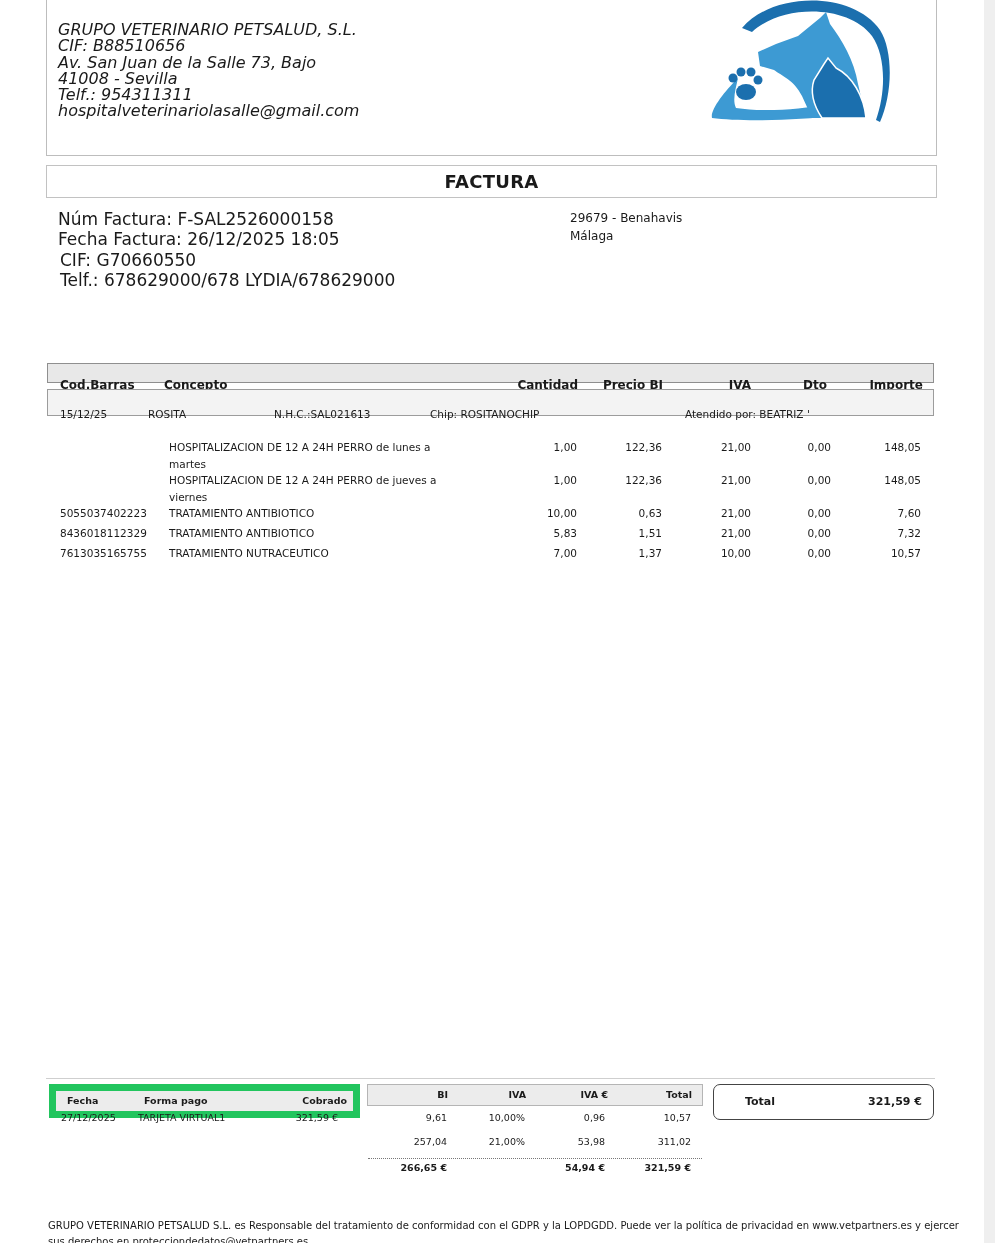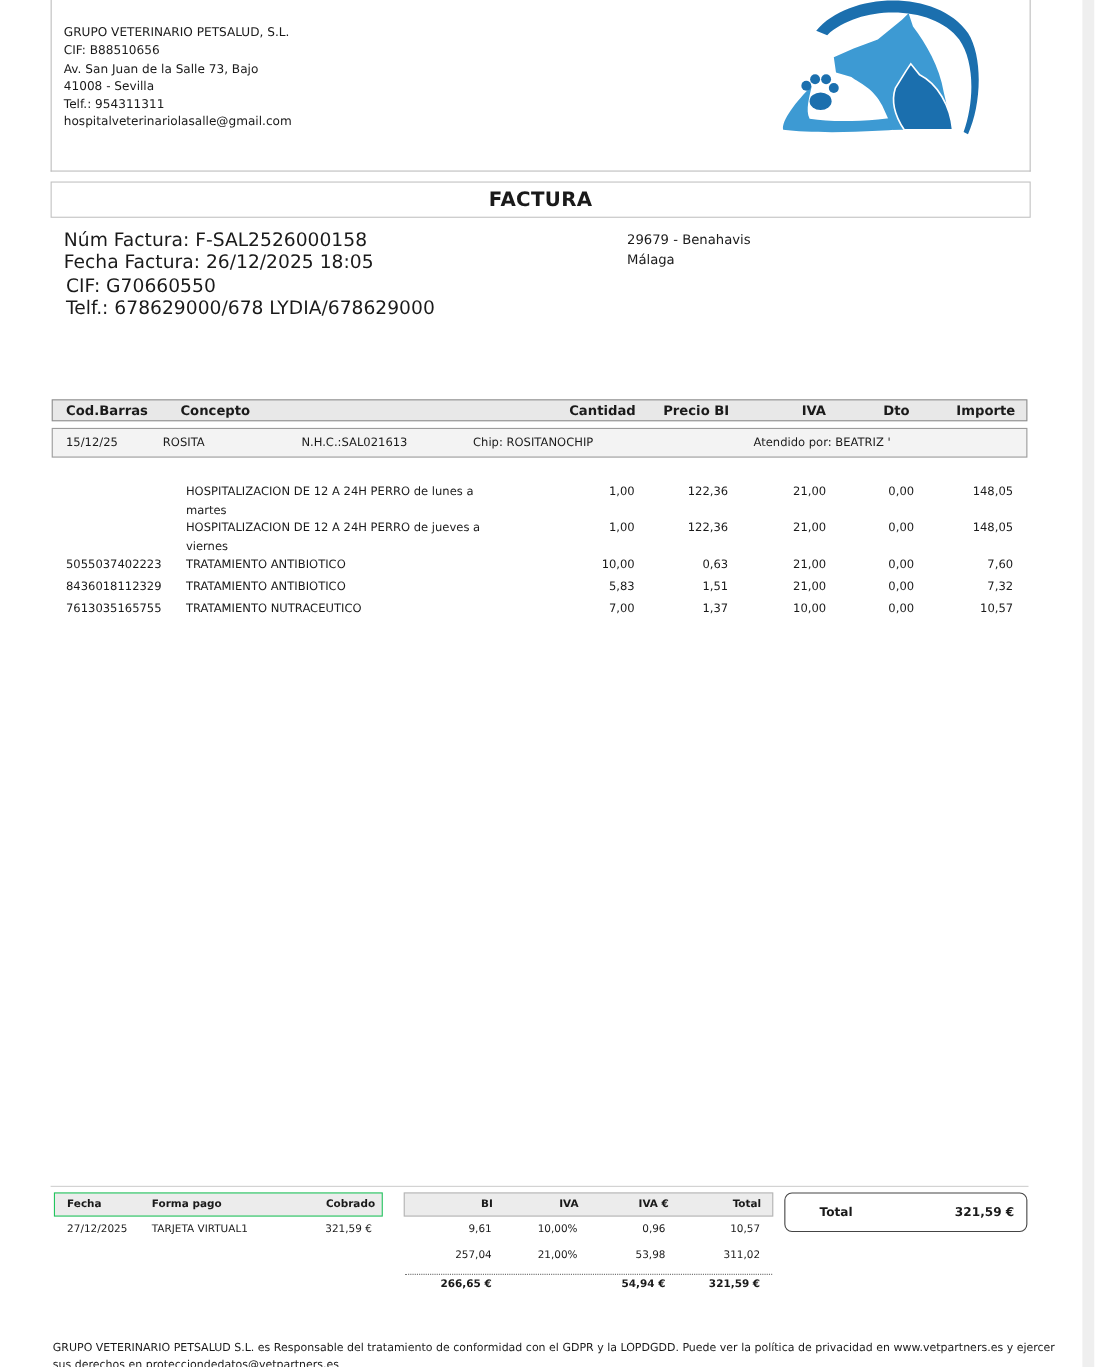--- a/index.html
+++ b/index.html
@@ -1,36 +1,36 @@
 <!DOCTYPE html>
 <html><head>
 <meta charset="utf-8">
 <style>
   html, body { margin:0; padding:0; }
   body { width:995px; height:1243px; background:#ffffff; position:relative; overflow:hidden;
          font-family:"DejaVu Sans", sans-serif; color:#1a1a1a; }
   .right-strip { position:absolute; left:984px; top:0; width:11px; height:1243px; background:#efefef; }
   .header-box { position:absolute; left:46px; top:-2px; width:889px; height:157px; border:1px solid #bdbdbd; border-top:none; }
-  .company { position:absolute; left:58px; top:22px; font-size:11px; line-height:16.3px; }
+  .company { position:absolute; left:58px; top:22px; font-size:16px; line-height:16.3px;font-style:italic; }
   .logo { position:absolute; left:702px; top:0px; width:195px; height:130px; }
   .title-box { position:absolute; left:46px; top:165px; width:889px; height:31px; border:1px solid #c2c2c2;
                text-align:center; font-weight:bold; font-size:18px; line-height:31px; letter-spacing:0.3px; }
   .inv-info { position:absolute; left:58px; top:209px; font-size:17px; line-height:20.3px; }
   .client { position:absolute; left:570px; top:209px; font-size:12px; line-height:18.2px; }
   .thead { position:absolute; left:47px; top:363px; width:885px; height:18px; background:#e8e8e8;
            border:1px solid #8f8f8f; font-weight:bold; font-size:12px; }
-  .thead span, .patient span { position:absolute; top:0; line-height:18px; }
+  .thead span, .patient span { position:absolute; top:12px; line-height:18px; }
   .patient { position:absolute; left:47px; top:389px; width:885px; height:25px; background:#f3f3f3;
              border:1px solid #9c9c9c; font-size:10.5px; }
   .patient span { line-height:25px; }
   .rows { position:absolute; left:0; top:419px; width:995px; font-size:10.5px;margin-top:20px; }
   .row { position:relative; width:995px; }
   .row span { position:absolute; top:0; line-height:16.5px; }
   .r { text-align:right; }
-  .pay-head { position:absolute; left:49px; top:1084px; width:297px; height:20px; background:#ececec; border:1px solid #22c55e;
+  .pay-head { position:absolute; left:49px; top:1084px; width:297px; height:20px; background:#ececec; border:7px solid #22c55e;
               font-weight:bold; font-size:9.5px; }
   .pay-head span, .tax-head span { position:absolute; line-height:20px; top:0; }
   .pay-row { position:absolute; left:0; top:1112px; font-size:9.5px; width:995px; }
   .pay-row span { position:absolute; top:0; }
   .tax-head { position:absolute; left:367px; top:1084px; width:334px; height:20px; background:#ececec; border:1px solid #b5b5b5;
               font-weight:bold; font-size:9.5px; }
   .tax-row { position:absolute; left:0; width:995px; font-size:9.5px; }
   .tax-row span { position:absolute; top:0; }
   .dotted { position:absolute; left:368px; top:1158px; width:334px; border-top:1.5px dotted #777; }
   .total-box { position:absolute; left:713px; top:1084px; width:219px; height:34px; border:1.5px solid #444;

